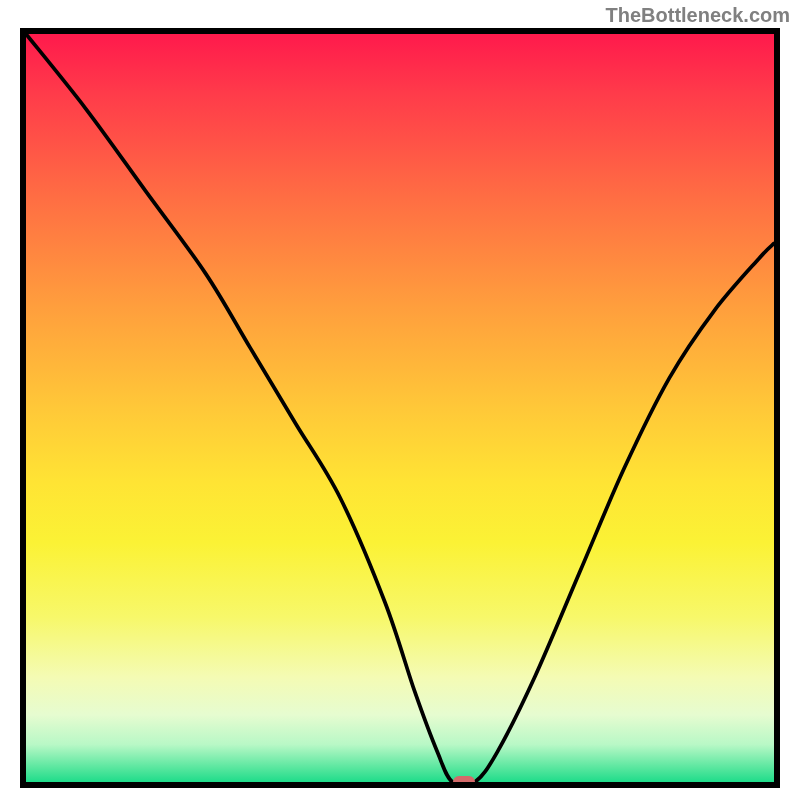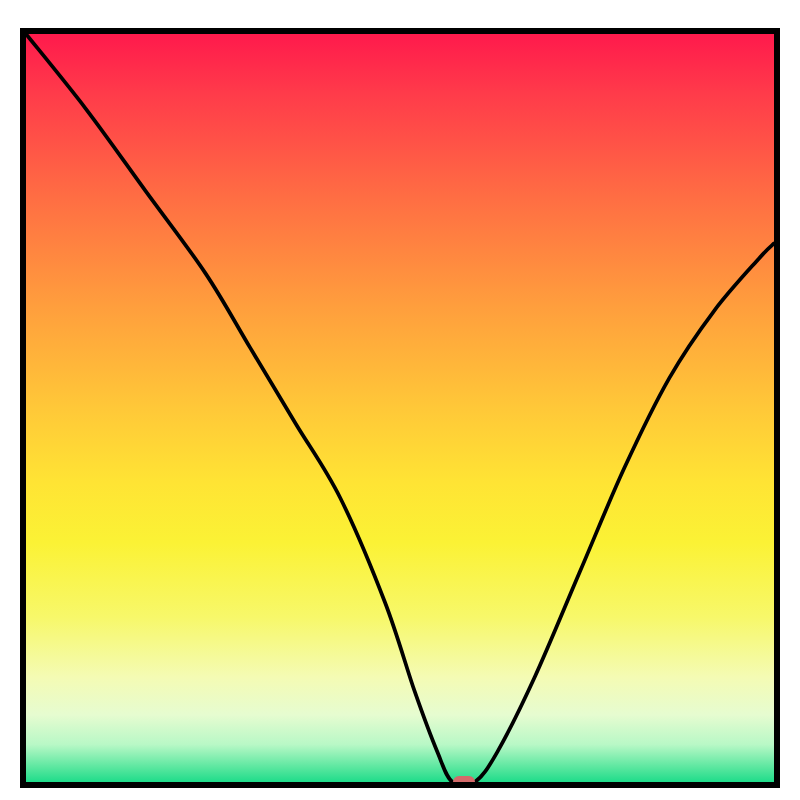--- a/index.html
+++ b/index.html
@@ -66,20 +66,21 @@
     height: 12px;
     border-radius: 6px;
     background: #d46a6a;
     transform: translate(-50%, -50%);
   }
 </style>
 </head>
 <body>
 
 <div class="container">
+  <div class="watermark">TheBottleneck.com</div>
 
   <div class="frame">
     <div class="gradient-fill"></div>
 
     <svg class="curve" viewBox="0 0 100 100" preserveAspectRatio="none">
       <path id="curve-path" fill="none" stroke="#000" stroke-width="0.5" stroke-linejoin="round" stroke-linecap="round" d="M 0 0 C 1.3333333333333333 1.6666666666666667, 5.333333333333334 6.5, 8 10 C 10.666666666666666 13.5, 13.333333333333334 17.333333333333332, 16 21 C 18.666666666666668 24.666666666666668, 21.666666666666668 28.5, 24 32 C 26.333333333333332 35.5, 28 38.66666666666667, 30 42.00000000000001 C 32 45.33333333333334, 34 48.66666666666667, 36 52 C 38 55.33333333333333, 40 58, 42 62 C 44 66, 46.333333333333336 71.66666666666667, 48 76 C 49.666666666666664 80.33333333333333, 50.83333333333333 84.66666666666667, 52 88 C 53.16666666666667 91.33333333333333, 54.16666666666667 94, 55.00000000000001 96 C 55.83333333333334 98, 56.16666666666666 99.33333333333333, 56.99999999999999 100 C 57.83333333333333 100.66666666666667, 59 100.66666666666667, 60 100 C 61 99.33333333333333, 61.666666666666664 98.33333333333333, 63 96 C 64.33333333333333 93.66666666666667, 66.16666666666667 90, 68 86 C 69.83333333333333 82, 72 76.66666666666667, 74 72 C 76 67.33333333333333, 78 62.333333333333336, 80 58 C 82 53.666666666666664, 84 49.5, 86 46 C 88 42.5, 90 39.666666666666664, 92 37 C 94 34.333333333333336, 96.66666666666667 31.5, 98 30 C 99.33333333333333 28.5, 99.66666666666667 28.333333333333332, 100 28"></path>
     </svg>
 
     <div id="marker" class="marker" style="left: 58.5%; top: 100%;"></div>
   </div>

